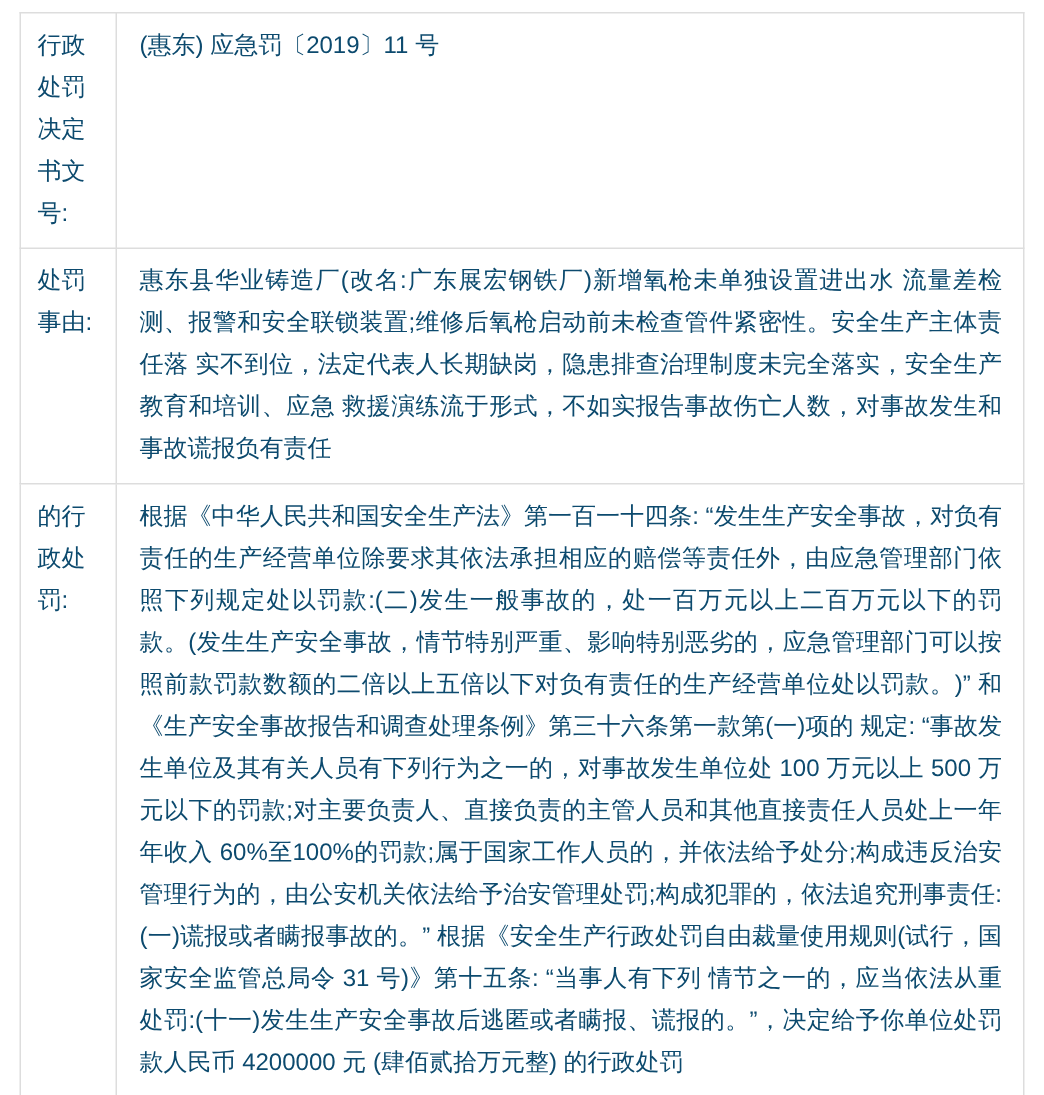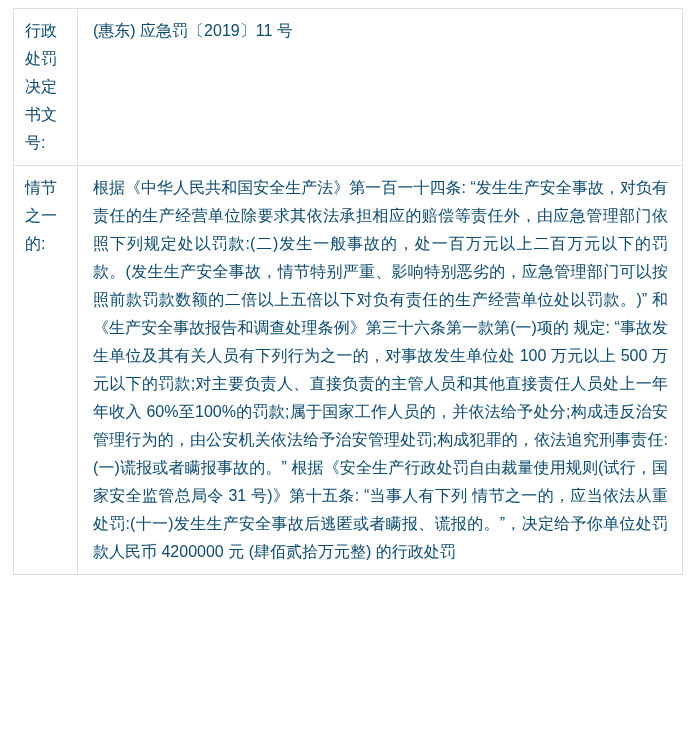--- a/index.html
+++ b/index.html
@@ -47,18 +47,22 @@
 <body>
 
 <div class="doc-wrap">
   <table class="penalty-table">
     <tbody>
       <tr>
         <td class="label-cell">行政处罚决定书文号:</td>
         <td class="value-cell">(惠东) 应急罚〔2019〕11 号</td>
       </tr>
       <tr>
-        <td class="label-cell">情节之一的:</td>
+        <td class="label-cell">处罚事由:</td>
+        <td class="value-cell">惠东县华业铸造厂(改名:广东展宏钢铁厂)新增氧枪未单独设置进出水 流量差检测、报警和安全联锁装置;维修后氧枪启动前未检查管件紧密性。安全生产主体责任落 实不到位，法定代表人长期缺岗，隐患排查治理制度未完全落实，安全生产教育和培训、应急 救援演练流于形式，不如实报告事故伤亡人数，对事故发生和事故谎报负有责任</td>
+      </tr>
+      <tr>
+        <td class="label-cell">的行政处罚:</td>
         <td class="value-cell"><span>根据《中华人民共和国安全生产法》第一百一十四条: “发生生产安全事故，对负有责任的生产经营单位除要求其依法承担相应的赔偿等责任外，由应急管理部门依照下列规定处以罚款:(二)发生一般事故的，处一百万元以上二百万元以下的罚款。(发生生产安全事故，情节特别严重、影响特别恶劣的，应急管理部门可以按照前款罚款数额的二倍以上五倍以下对负有责任的生产经营单位处以罚款。)” 和《生产安全事故报告和调查处理条例》第三十六条第一款第(一)项的 规定: “事故发生单位及其有关人员有下列行为之一的，对事故发生单位处 100 万元以上 500 万元以下的罚款;对主要负责人、直接负责的主管人员和其他直接责任人员处上一年年收入 60%至100%的罚款;属于国家工作人员的，并依法给予处分;构成违反治安管理行为的，由公安机关依法给予治安管理处罚;构成犯罪的，依法追究刑事责任:(一)谎报或者瞒报事故的。” 根据《安全生产行政处罚自由裁量使用规则(试行，国家安全监管总局令 31 号)》第十五条: “当事人有下列 情节之一的，应当依法从重处罚:(十一)发生生产安全事故后</span><span class="underlined-term">逃匿</span><span>或者瞒报、谎报的。”，决定给予你单位处罚款人民币 4200000 元 (肆佰贰拾万元整) 的行政处罚</span></td>
       </tr>
     </tbody>
   </table>
 </div>
 
 </body></html>

